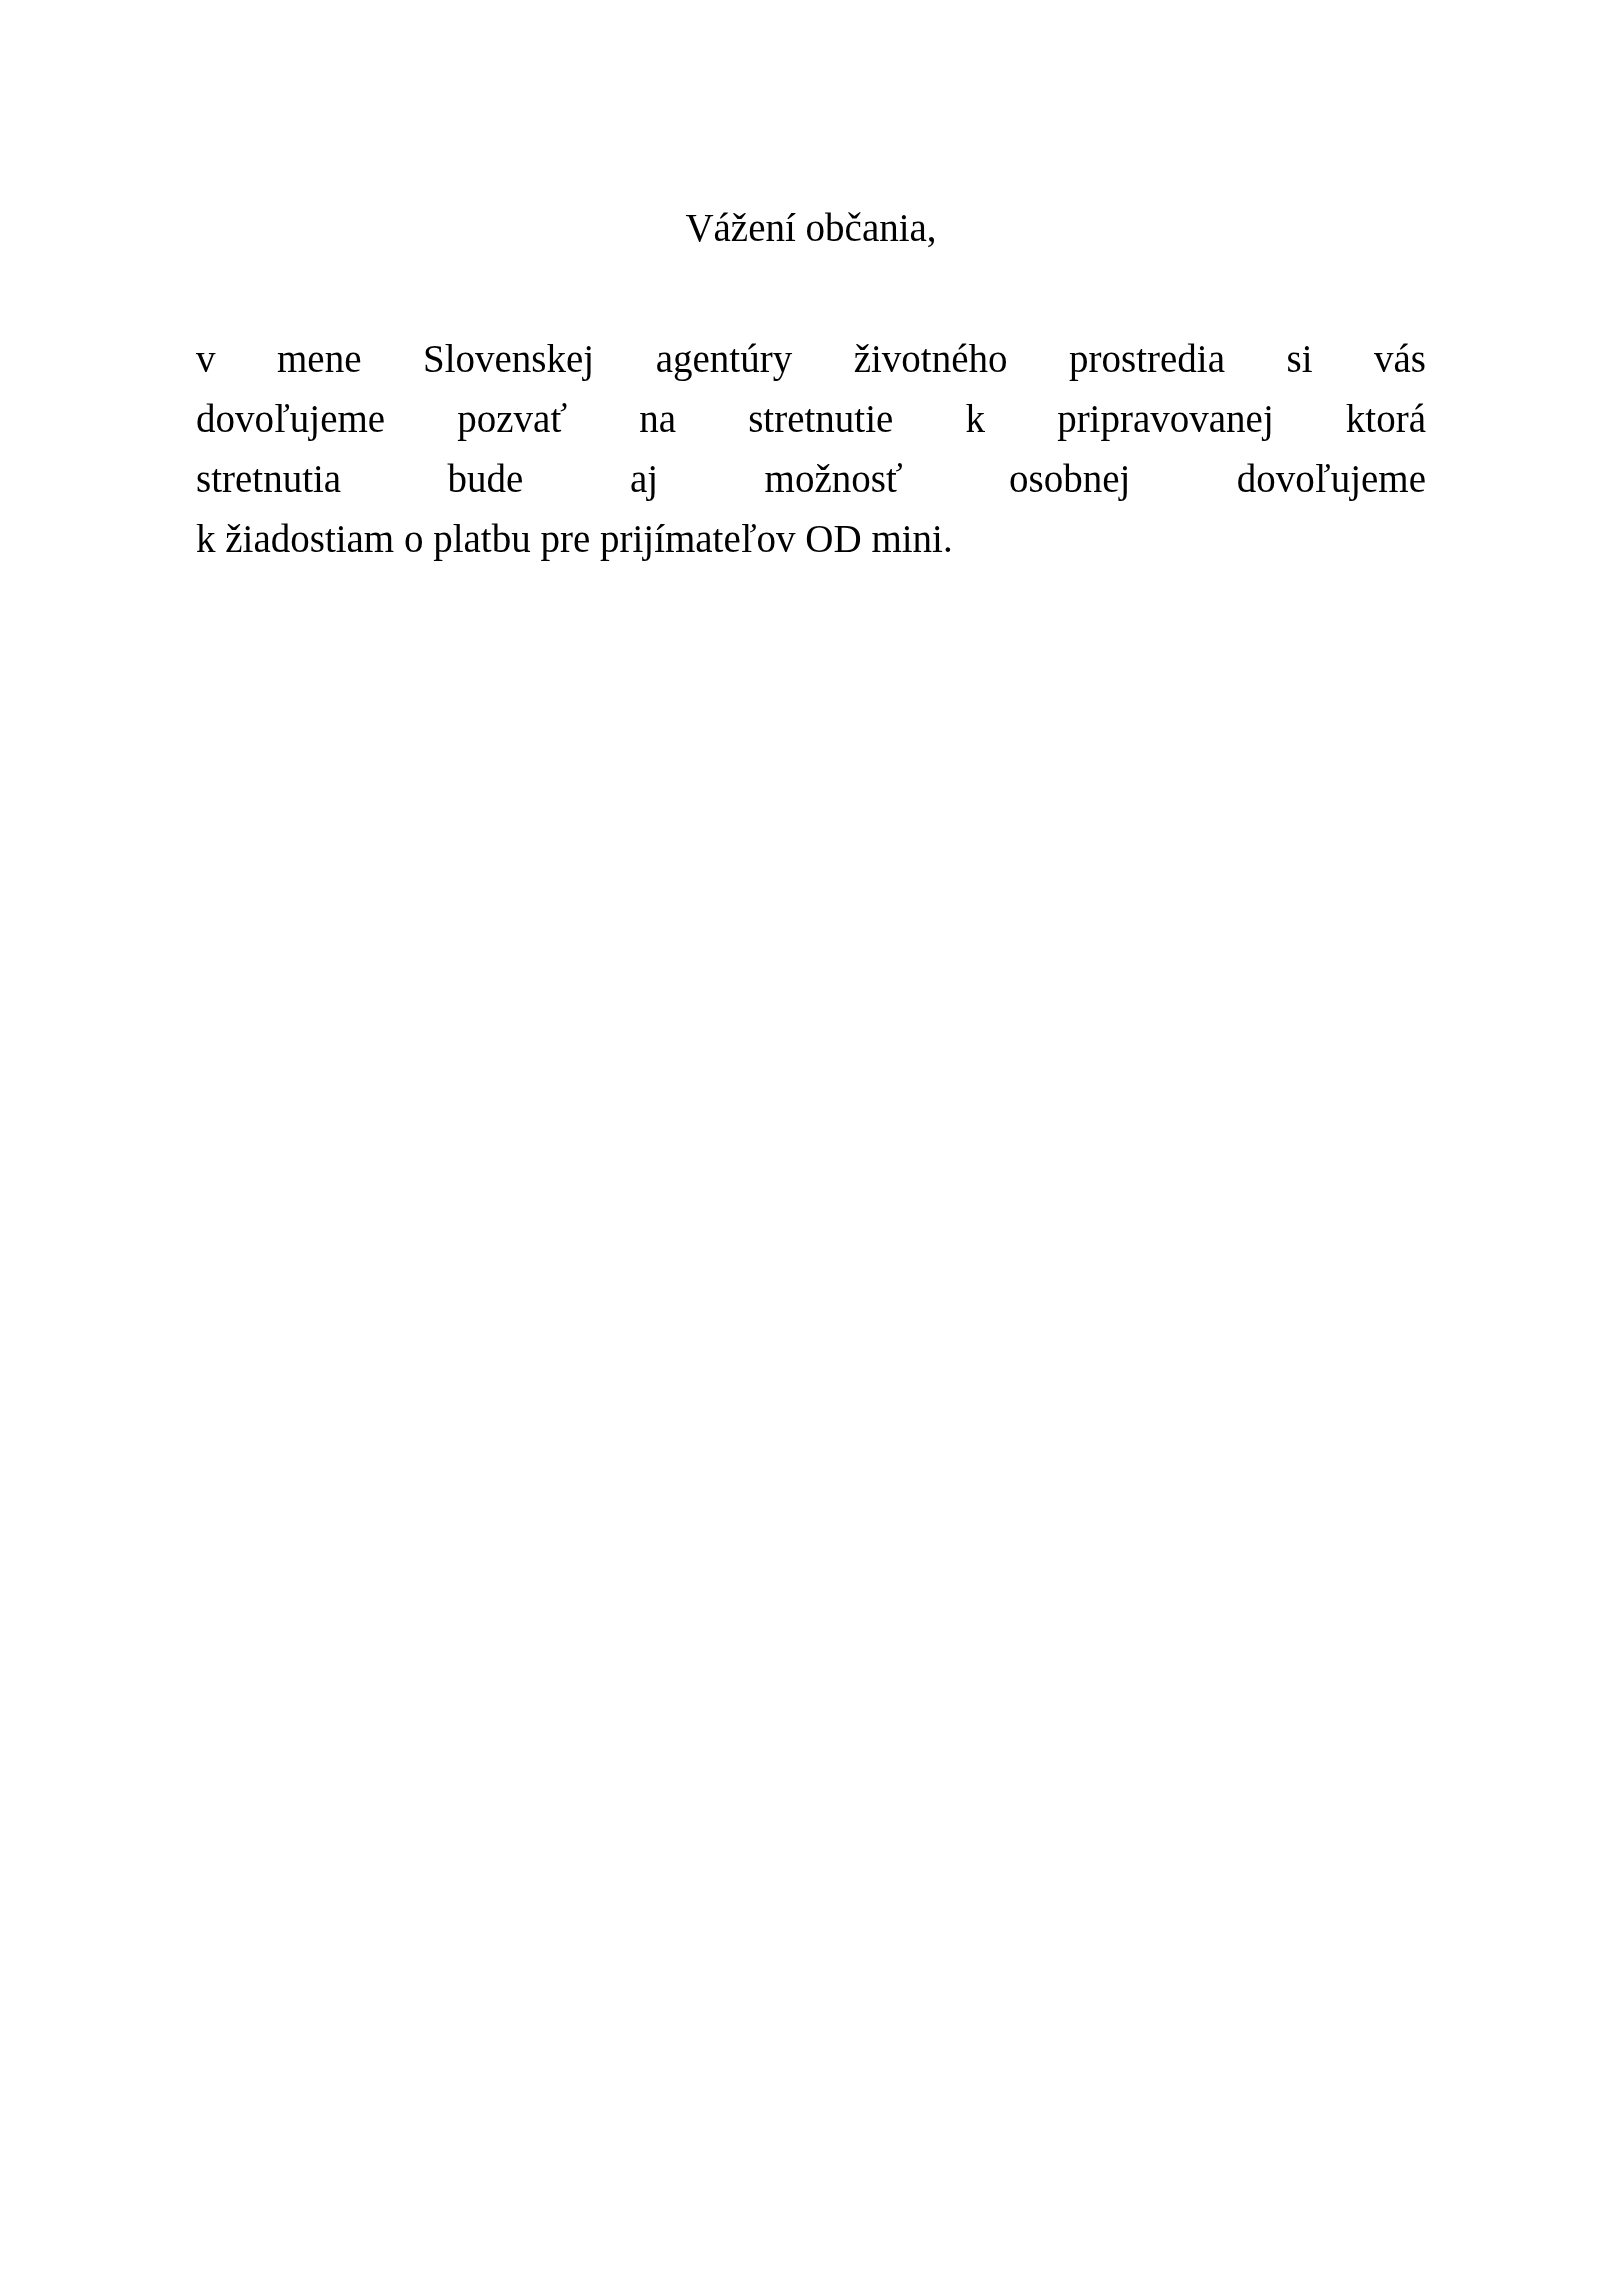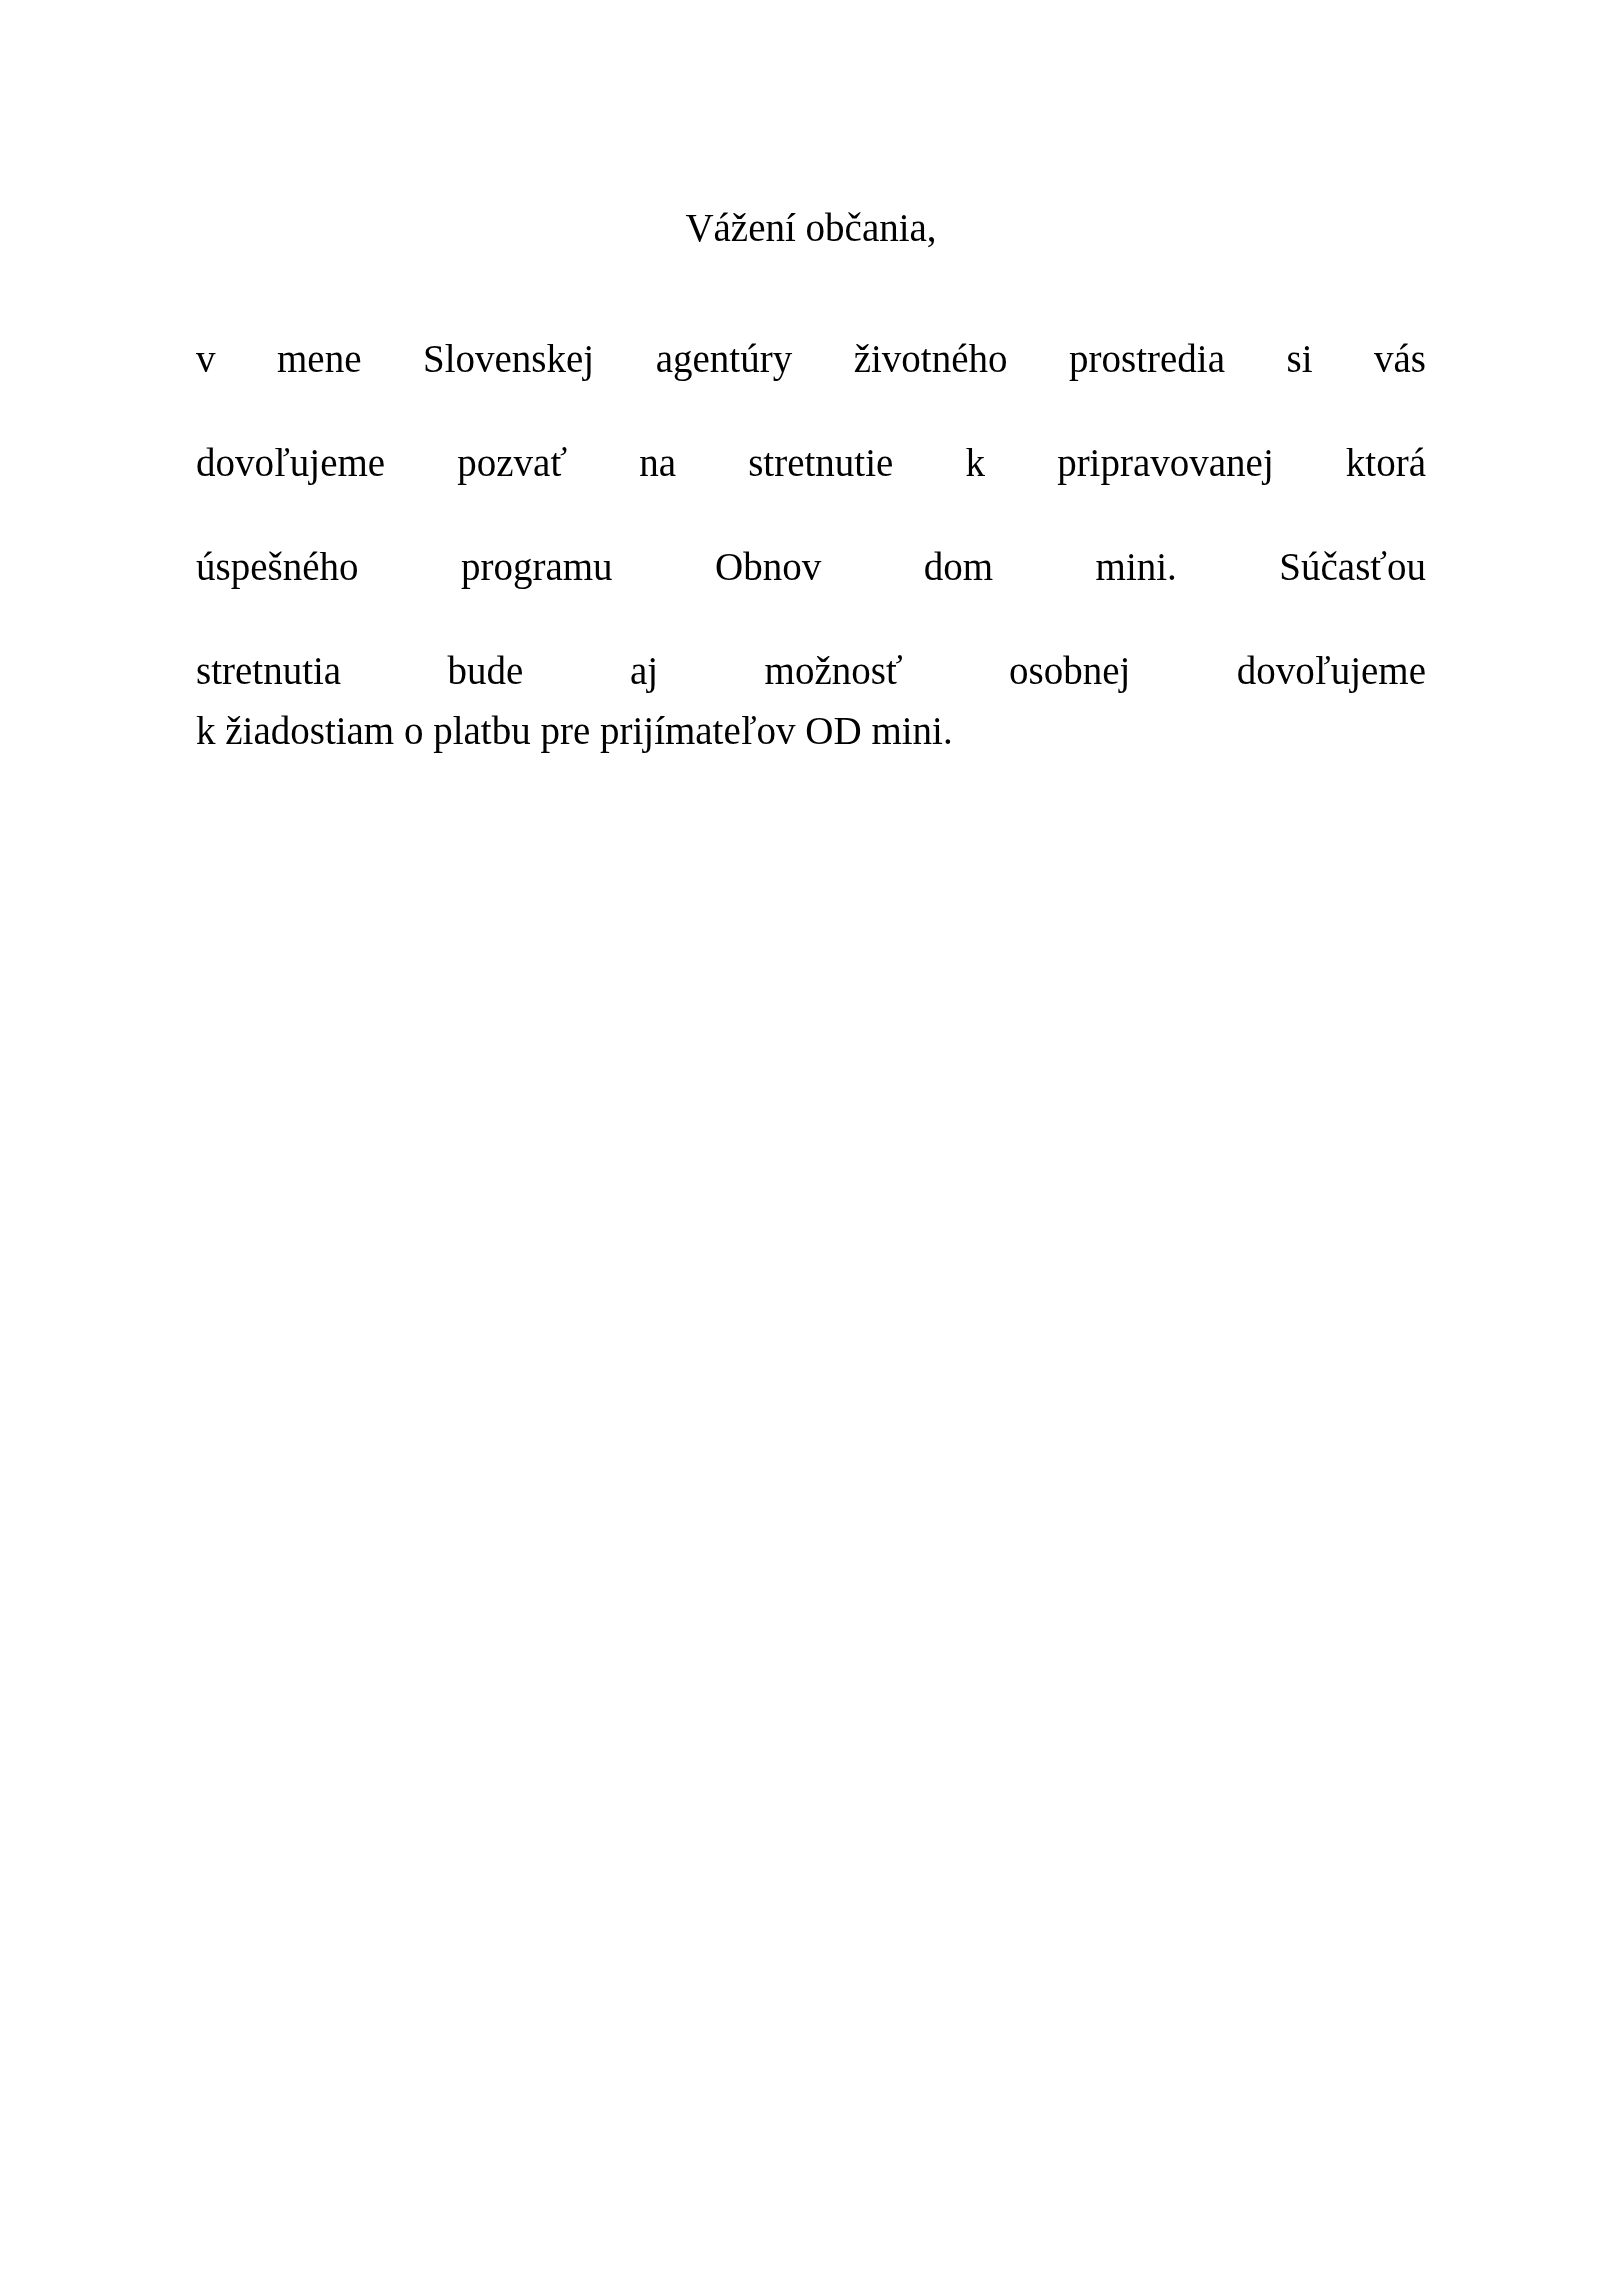--- a/index.html
+++ b/index.html
@@ -34,41 +34,39 @@
   }
   .paragraph.para-0 { margin-top: 71px; }
   .paragraph.para-1 { margin-top: 72px; }
   .line {
     font-size: 39px;
     line-height: 60px;
   }
   .line.justify {
     text-align: justify;
     text-align-last: justify;
-    margin-top: 44px;
     -moz-text-align-last: justify;
   }
   .line.left {
     text-align: left;
     text-align-last: left;
   }
   .seg.bold {
     font-weight: bold;
   }
 </style>
 </head>
 <body>
 
 <div class="page">
   <div class="content">
     <h1 class="heading">Vážení občania,</h1>
     <div id="paragraphs">
         <div class="paragraph para-0">
           <div class="line justify"><span class="seg">v mene Slovenskej agentúry životného prostredia  si vás</span></div>
           <div class="line justify"><span class="seg">dovoľujeme pozvať na stretnutie k pripravovanej ktorá</span></div>
-          <div class="line justify"><span class="seg">úspešného programu Obnov dom mini. Súčasťou</span></div>
           <div class="line justify"><span class="seg">stretnutia bude aj možnosť osobnej dovoľujeme</span></div>
           <div class="line left"><span class="seg">k žiadostiam o platbu pre prijímateľov OD mini.</span></div>
         </div>
       </div>
   </div>
 </div>
 
 
 </body></html>

